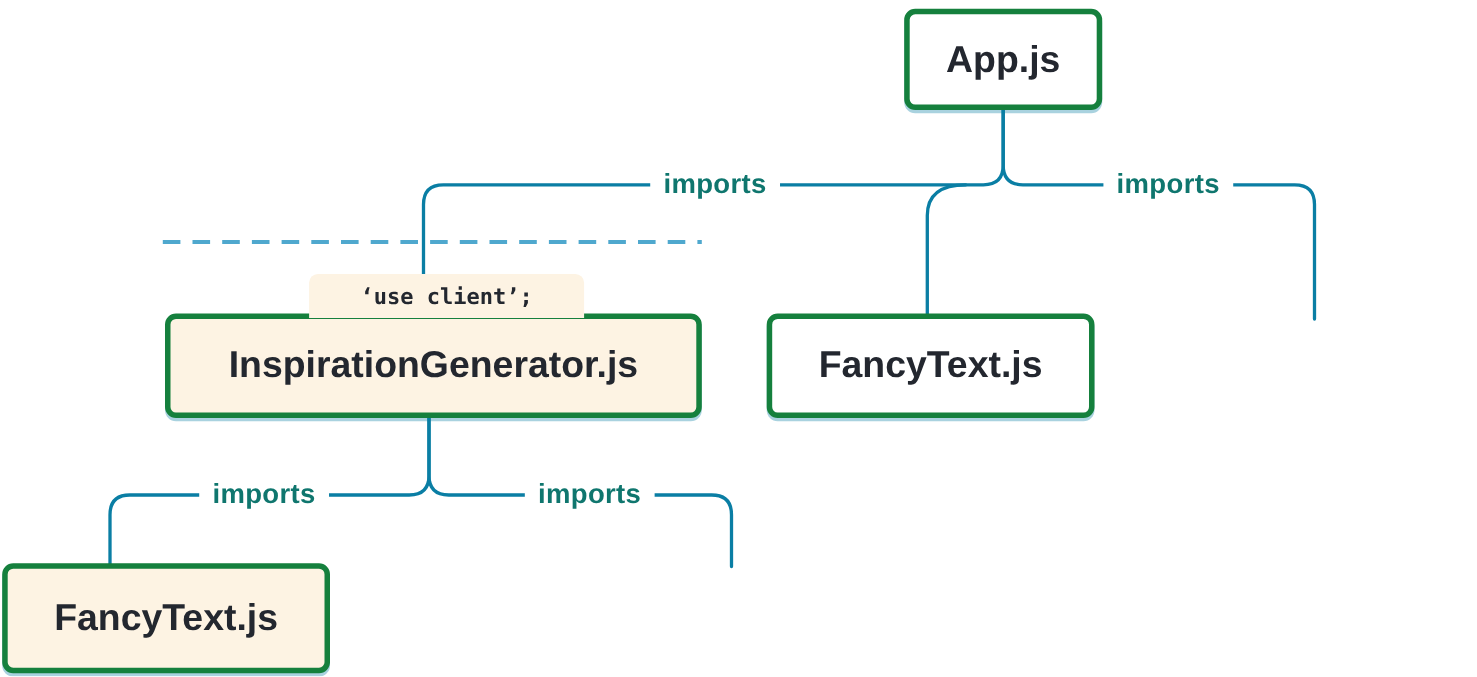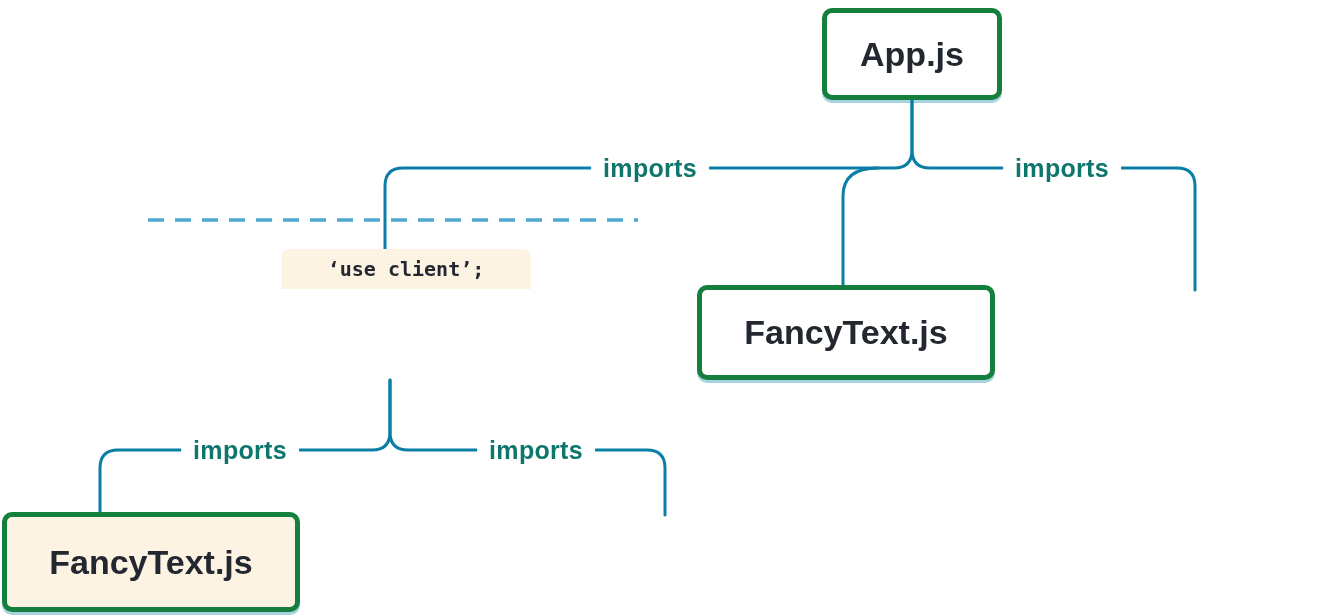--- a/index.html
+++ b/index.html
@@ -44,20 +44,21 @@
     <path d="M 390 380 L 390 432 Q 390 450 408 450 L 647 450 Q 665 450 665 468 L 665 515" stroke="#0a7ea4" stroke-width="3" stroke-linecap="round"></path>
   </svg>
 
   <span class="edge-label" style="left:650px;top:168px;">imports</span>
   <span class="edge-label" style="left:1062px;top:168px;">imports</span>
   <span class="edge-label" style="left:240px;top:450px;">imports</span>
   <span class="edge-label" style="left:536px;top:450px;">imports</span>
 
   <div class="node" style="left:822px;top:8px;width:180px;height:92px;">App.js</div>
 
+  <div class="node client" style="left:150px;top:285px;width:488px;height:95px;">InspirationGenerator.js</div>
 
   <div class="directive-tag">‘use client’;</div>
 
   <div class="node" style="left:697px;top:285px;width:298px;height:95px;">FancyText.js</div>
 
 
   <div class="node client" style="left:2px;top:512px;width:298px;height:100px;">FancyText.js</div>
 
 
 </div>

